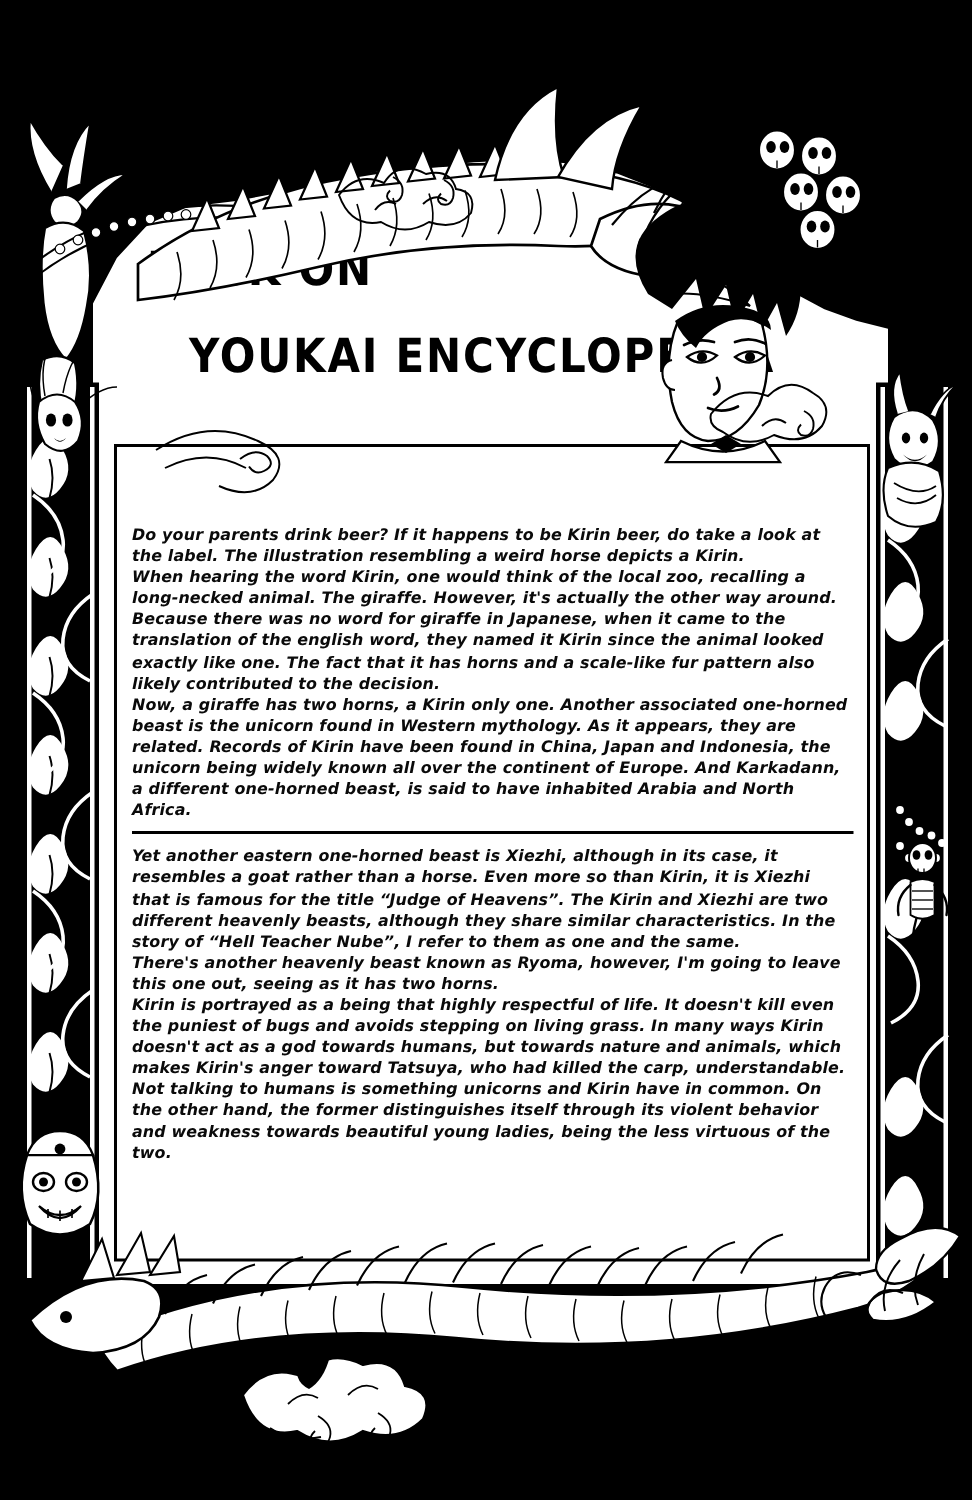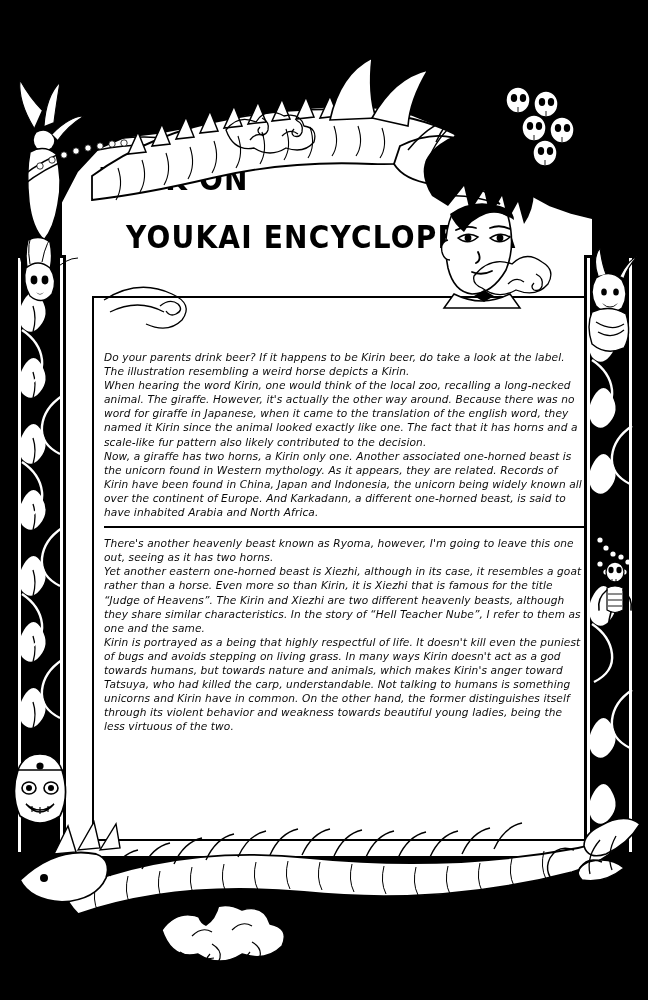--- a/index.html
+++ b/index.html
@@ -81,30 +81,31 @@
     font-weight: bold;
     font-style: italic;
     font-size: 21px;
     letter-spacing: 0.6px;
     color: #000000;
   }
 
   
   .text-panel {
     position: absolute;
-    left: 30px;
+    left: 14px;
     top: 200px;
     width: 504px;
     height: 545px;
     border-left: 2px solid #000000;
     border-right: 2px solid #000000;
     border-top: 2px solid #000000;
     border-bottom: 2px solid #000000;
     background: #ffffff;
     padding: 6px 9px 6px 10px;
+    font-weight: bold;
   }
 
   .panel-body {
     position: relative;
     width: 100%;
     height: 100%;
   }
 
   .prose {
     font-family: "DejaVu Sans", sans-serif;
@@ -145,22 +146,22 @@
 
         <div class="prose block-one">
           <p>Do your parents drink beer? If it happens to be Kirin beer, do take a look at the label. The illustration resembling a weird horse depicts a Kirin.</p>
           <p>When hearing the word Kirin, one would think of the local zoo, recalling a long-necked animal. The giraffe. However, it's actually the other way around. Because there was no word for giraffe in Japanese, when it came to the translation of the english word, they named it Kirin since the animal looked exactly like one. The fact that it has horns and a scale-like fur pattern also likely contributed to the decision.</p>
           <p>Now, a giraffe has two horns, a Kirin only one. Another associated one-horned beast is the unicorn found in Western mythology. As it appears, they are related. Records of Kirin have been found in China, Japan and Indonesia, the unicorn being widely known all over the continent of Europe. And Karkadann, a different one-horned beast, is said to have inhabited Arabia and North Africa.</p>
         </div>
 
         <div class="block-divider"></div>
 
         <div class="prose block-two">
+          <p>Yet another eastern one-horned beast is Xiezhi, although in its case, it resembles a goat rather than a horse. Even more so than Kirin, it is Xiezhi that is famous for the title “Judge of Heavens”. The Kirin and Xiezhi are two different heavenly beasts, although they share similar characteristics. In the story of “Hell Teacher Nube”, I refer to them as one and the same.</p>
           <p>There's another heavenly beast known as Ryoma, however, I'm going to leave this one out, seeing as it has two horns.</p>
-          <p>Yet another eastern one-horned beast is Xiezhi, although in its case, it resembles a goat rather than a horse. Even more so than Kirin, it is Xiezhi that is famous for the title “Judge of Heavens”. The Kirin and Xiezhi are two different heavenly beasts, although they share similar characteristics. In the story of “Hell Teacher Nube”, I refer to them as one and the same.</p>
           <p>Kirin is portrayed as a being that highly respectful of life. It doesn't kill even the puniest of bugs and avoids stepping on living grass. In many ways Kirin doesn't act as a god towards humans, but towards nature and animals, which makes Kirin's anger toward Tatsuya, who had killed the carp, understandable. Not talking to humans is something unicorns and Kirin have in common. On the other hand, the former distinguishes itself through its violent behavior and weakness towards beautiful young ladies, being the less virtuous of the two.</p>
         </div>
 
       </div>
     </div>
   </div>
 
   <svg class="art-layer" viewBox="0 0 648 1000">
 
     <g>

